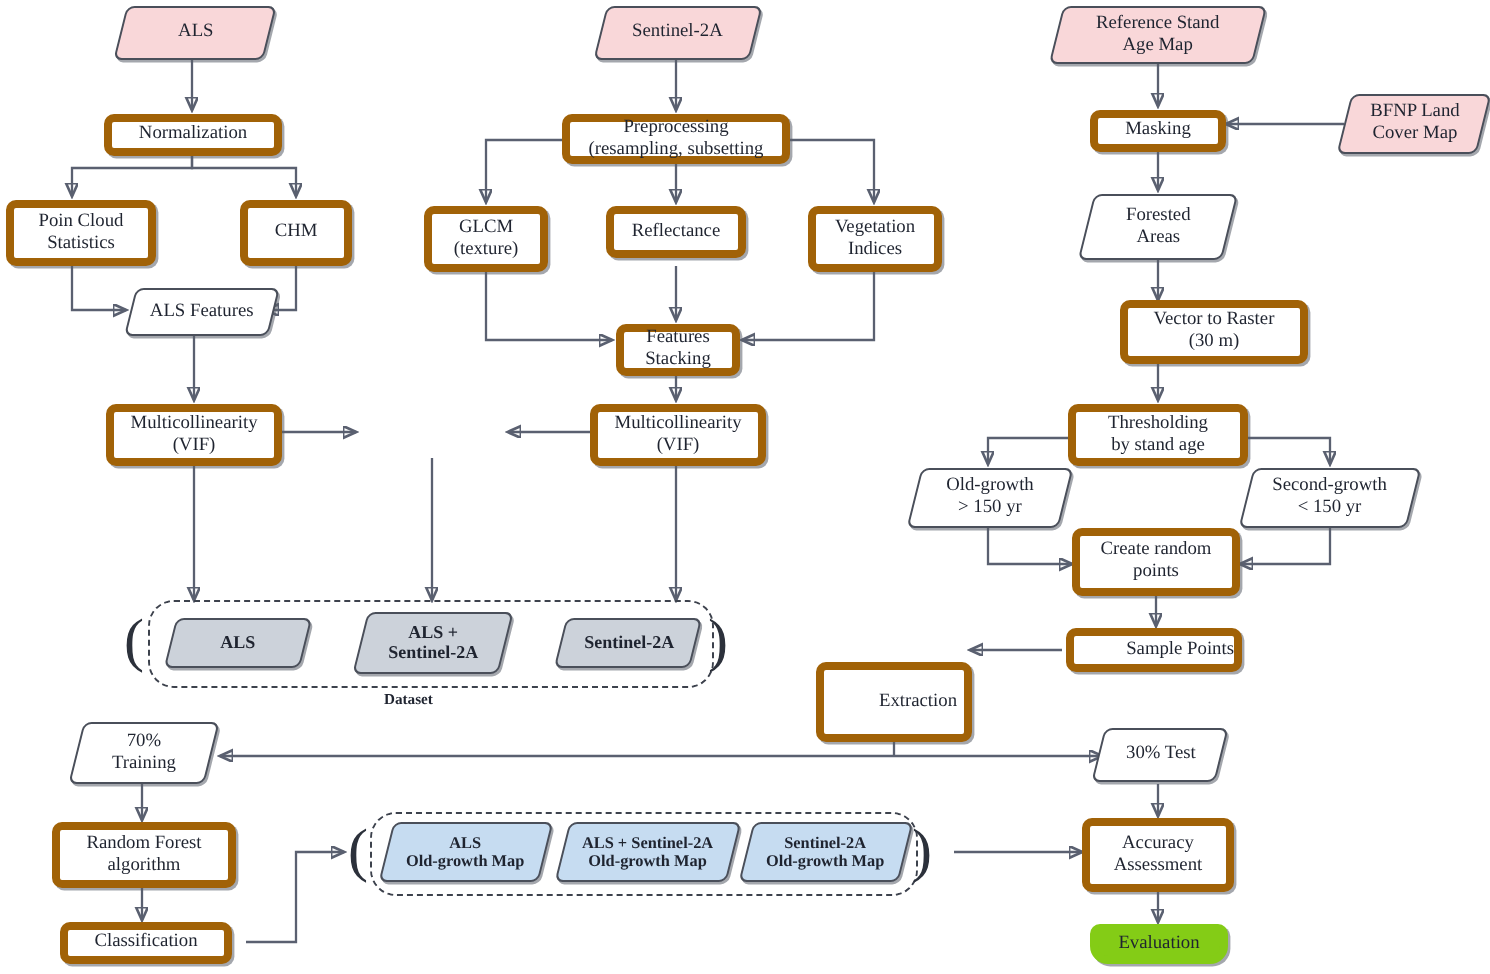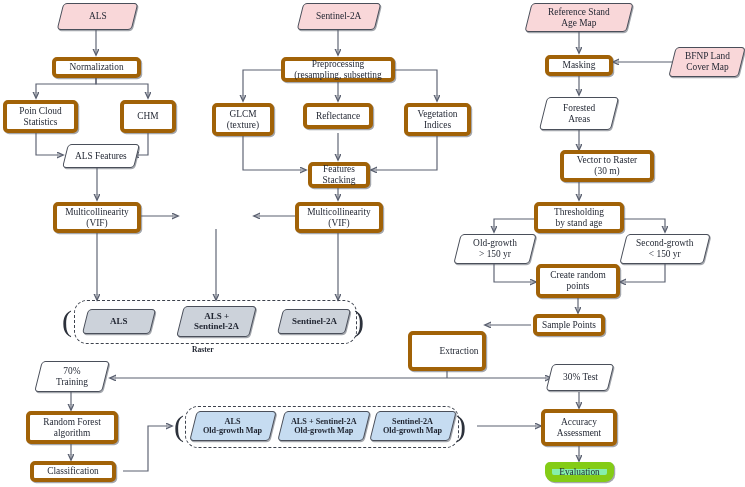--- a/index.html
+++ b/index.html
@@ -35,23 +35,23 @@
     background:#ffffff;
     transform:skewX(-14deg);
     box-shadow:1.2px 1.2px 0 rgba(90,95,105,.55);
   }
   .para > span{transform:skewX(14deg);display:block;}
   .pink{background:#f9d7d9;}
   .grey{background:#ccd2da;font-weight:bold;font-size:9px;}
   .blue{background:#c6dcf1;font-weight:bold;font-size:8.2px;}
   
   .docshape{
-    border:7px solid #84cc16;
+    border:4px solid #84cc16;
     border-radius:5px 5px 9px 9px;
-    background:#86efac;
+    background:#84cc16;
     box-shadow:1.2px 1.2px 0 rgba(90,95,105,.55);
   }
   
   .group{
     position:absolute;
     border:1.6px dashed #3d424d;
     border-radius:13px;
     background:transparent;
     z-index:1;
   }
@@ -232,32 +232,32 @@
   <div class="node para" style="left:623px;top:234px;width:84px;height:30px;">
     <span>Second-growth
 &lt; 150 yr</span>
   </div>
 
   <div class="node proc" style="left:536px;top:264px;width:84px;height:34px;">
     <span>Create random
 points</span>
   </div>
 
-  <div class="node proc" style="left:533px;top:314px;width:72px;height:22px;">
+  <div class="node proc" style="left:533px;top:314px;width:88px;height:22px;justify-content:flex-end;">
     <span>Sample Points</span>
   </div>
 
   <div class="node proc" style="left:408px;top:331px;width:78px;height:40px;padding-left:24px;">
     <span>Extraction</span>
   </div>
 
   <div class="group" style="left:74px;top:300px;width:281px;height:42px;"></div>
   <div class="paren" style="left:62px;top:306px;">(</div>
   <div class="paren" style="left:354px;top:306px;">)</div>
-  <div class="grouplabel" style="left:192px;top:345px;">Raster</div>
+  <div class="grouplabel" style="left:192px;top:345px;">Dataset</div>
 
   <div class="node para grey" style="left:85px;top:309px;width:68px;height:25px;">
     <span>ALS</span>
   </div>
 
   <div class="node para grey" style="left:180px;top:306px;width:73px;height:31px;">
     <span>ALS +
 Sentinel-2A</span>
   </div>
 

